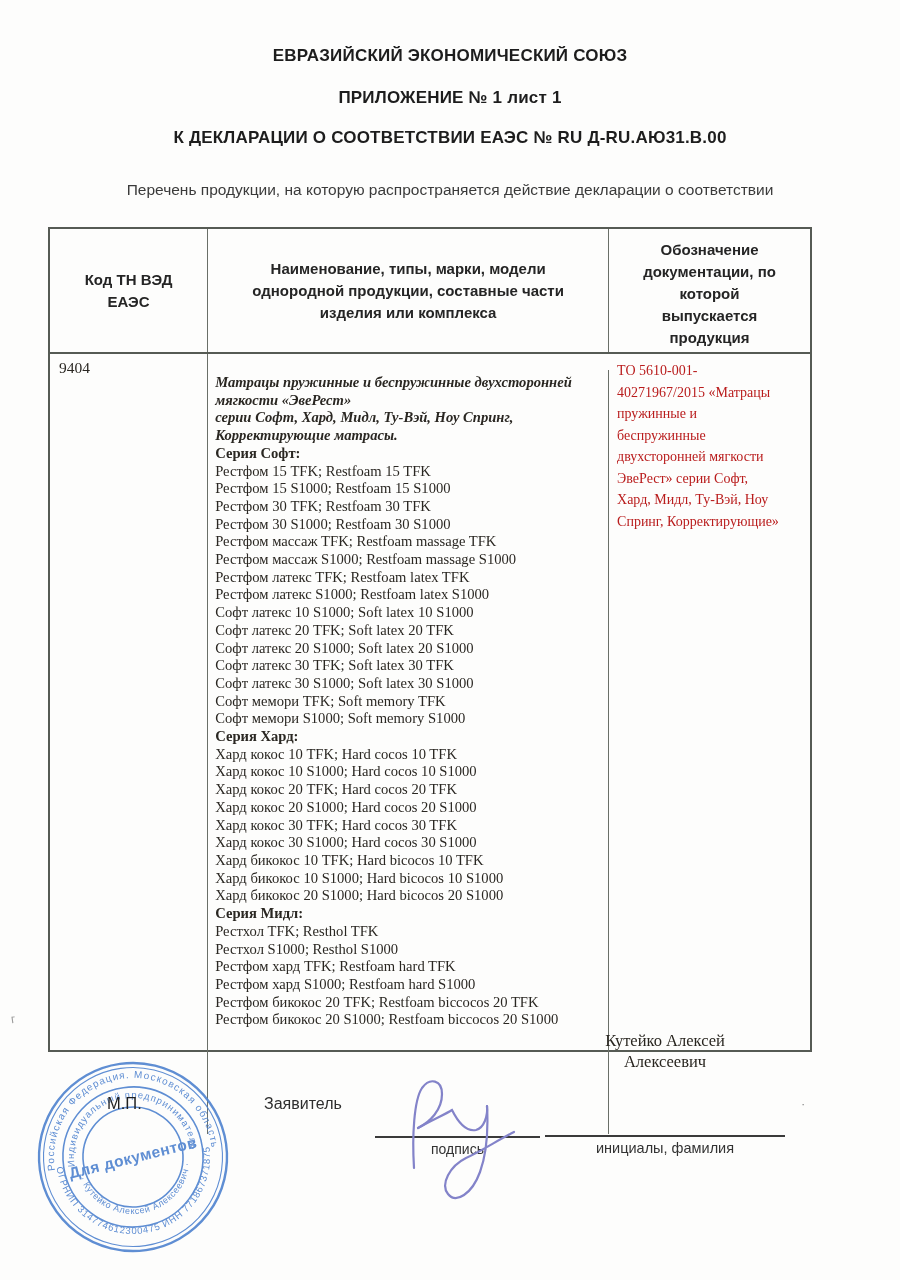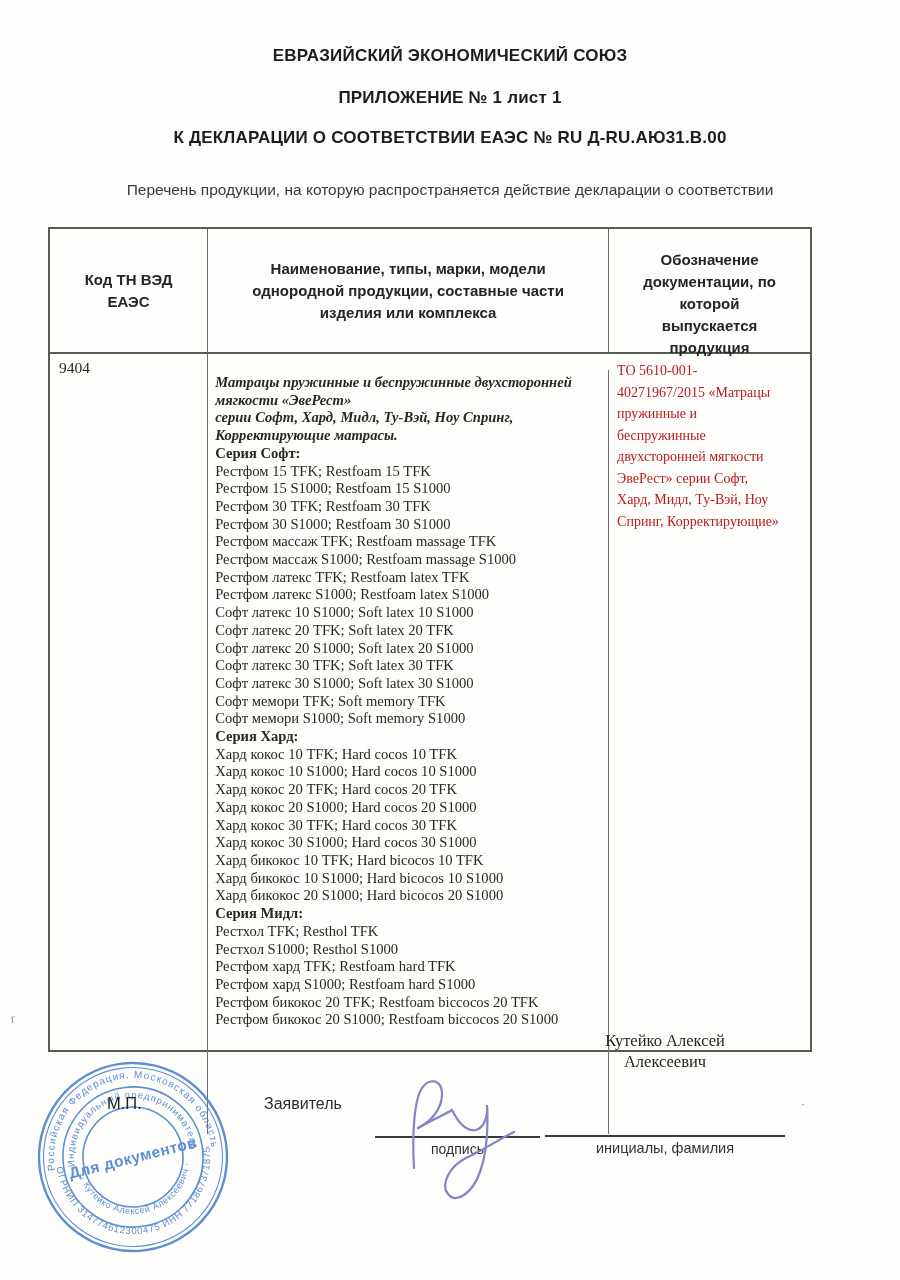--- a/index.html
+++ b/index.html
@@ -19,21 +19,21 @@
     border:2px solid #565b54;box-sizing:border-box;}
   .trow{display:flex;box-sizing:border-box;}
   .thead-row{height:125px;border-bottom:2px solid #565b54;}
   .tbody-row{height:780px;}
   .tcell{box-sizing:border-box;}
   .c1{width:159px;border-right:1.5px solid #6a6f68;}
   .c2{width:403px;border-right:1.5px solid #6a6f68;}
   .c3{width:202px;}
   .hcell{display:flex;align-items:center;justify-content:center;text-align:center;
     font-weight:bold;font-size:15px;line-height:22px;color:#252525;white-space:pre-line;}
-  .hcell.c3{align-items:flex-start;padding-top:20px;}
+  .hcell.c3{align-items:flex-start;padding-top:10px;}
   .code-cell{font-family:"Liberation Serif",serif;font-size:15.5px;color:#2a2722;
     padding:5px 0 0 9px;}
   .products-cell{font-family:"Liberation Serif",serif;font-size:14.6px;color:#2a2722;
     padding:4px 4px 0 7px;margin-top:16px;}
   .pline{line-height:17.7px;white-space:nowrap;}
   .pline.bi{font-weight:bold;font-style:italic;white-space:normal;}
   .pline.b{font-weight:bold;}
   .doc-cell{font-family:"Liberation Serif",serif;font-size:14px;line-height:21.5px;
     color:#b91c1c;padding:6px 4px 0 8px;white-space:pre-line;}
   

